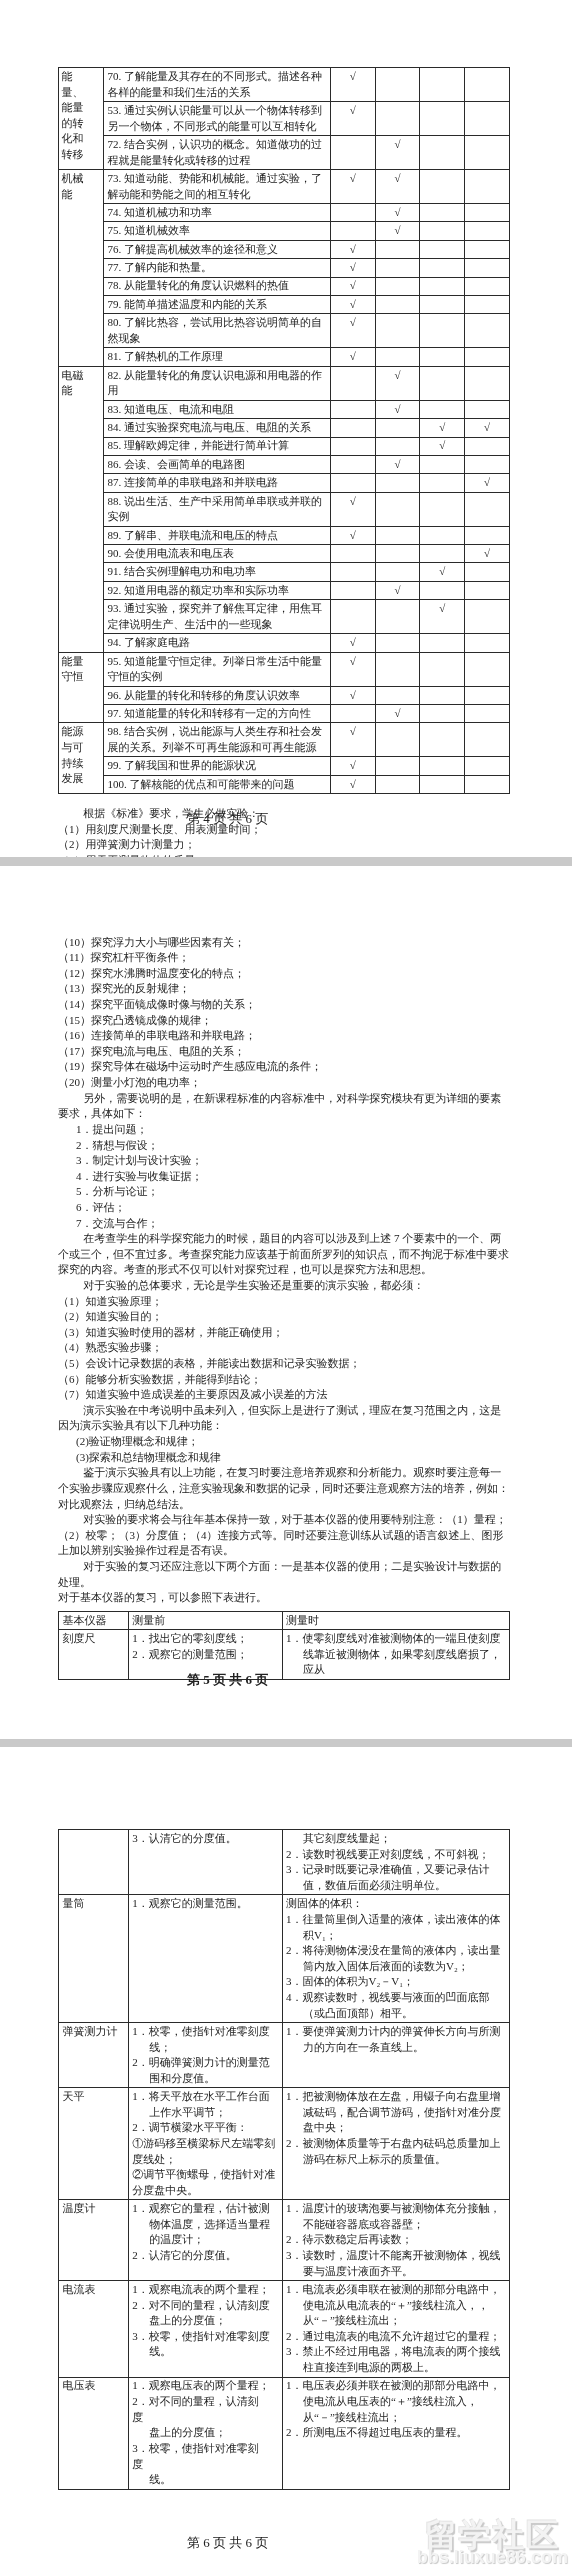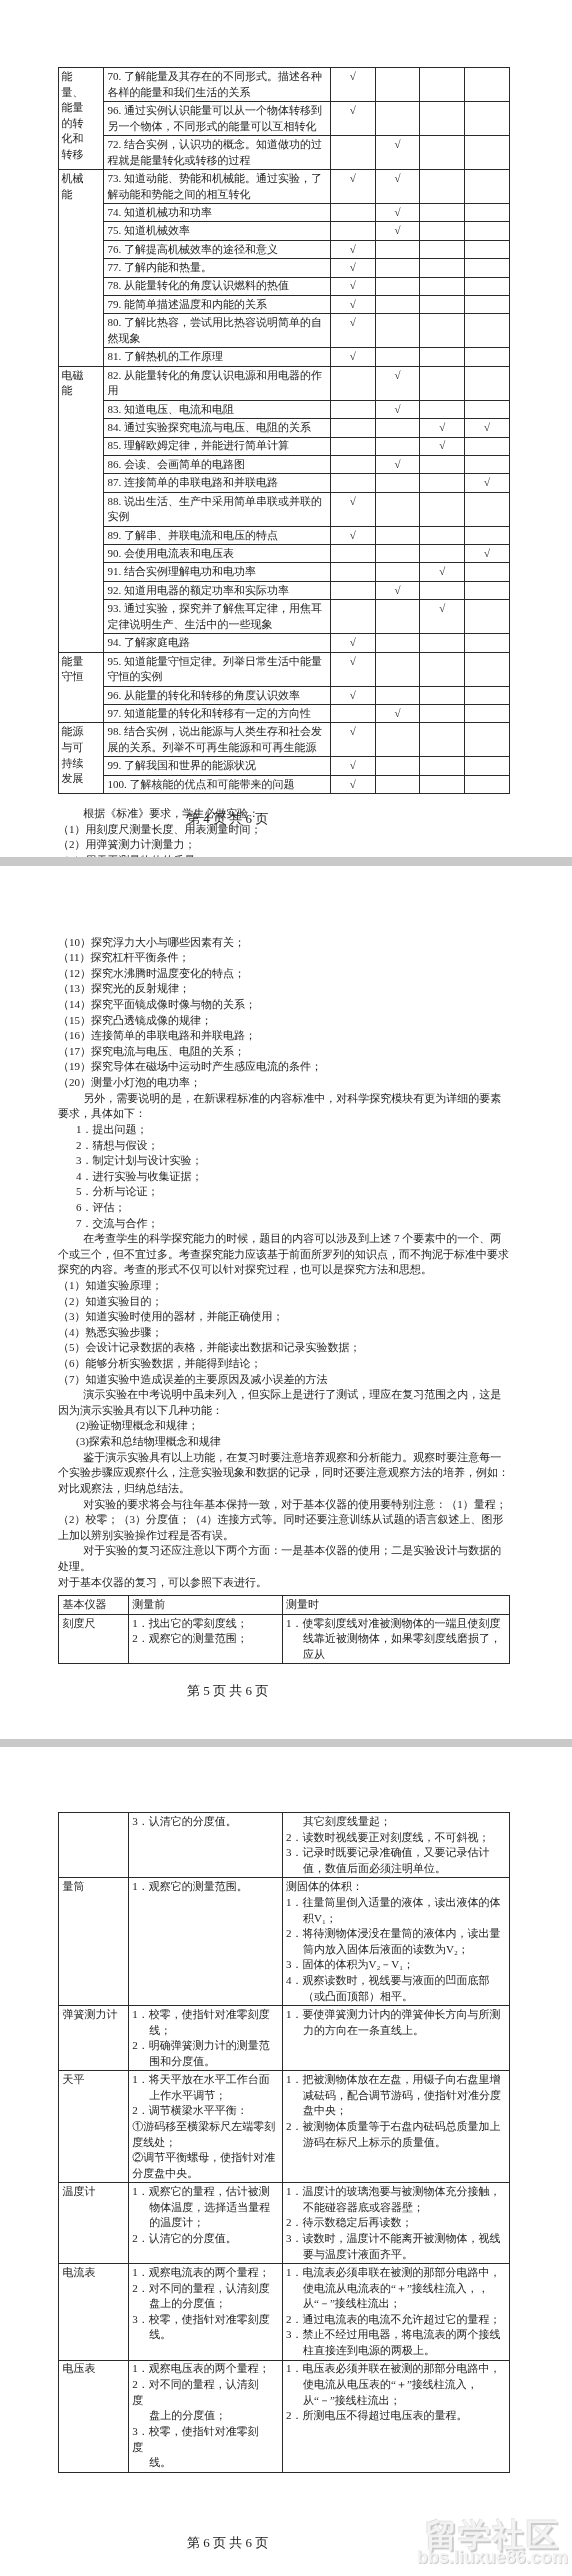--- a/index.html
+++ b/index.html
@@ -26,21 +26,21 @@
   .itable .line { }
 
   p { margin:0; }
   .p-indent { text-indent:2.3em; }
   .gap-sm { margin-top:5.1px; }
   .gap-md { margin-top:12px; }
   .list-3 > div { }
   .list-2 > div { margin-left:18px; }
   .footer { position:absolute; left:0; width:455px; text-align:center; font-size:13px; color:#222; }
   .footer-4 { bottom:29px; }
-  .footer-5 { bottom:39px; }
+  .footer-5 { bottom:50px;font-weight:bold; }
   .footer-6 { bottom:24px;margin-top:29px; }
 
   .watermark { position:absolute; right:5.1px; bottom:10.3px; text-align:center;
                font-family:"Liberation Sans", sans-serif; }
   .wm-cn { font-size:32px; font-weight:700; line-height:1.0; letter-spacing:1.7px;
            color:#f3f3f3; text-shadow:1.7px 1.7px 0.9px #c9c9c9, -0.9px -0.9px 0 #e3e3e3; }
   .wm-en { font-size:18px; font-weight:700; line-height:1.0; margin-top:-3.4px;
            color:#f3f3f3; text-shadow:0.9px 0.9px 0.9px #c9c9c9;text-align:center; }
 </style>
 </head>
@@ -59,21 +59,21 @@
 的转
 化和
 转移</td>
               <td class="desc">70. 了解能量及其存在的不同形式。描述各种各样的能量和我们生活的关系</td>
               <td class="chk">√</td>
               <td class="chk"></td>
               <td class="chk"></td>
               <td class="chk"></td>
             </tr>
             <tr>
-              <td class="desc">96. 通过实例认识能量可以从一个物体转移到另一个物体，不同形式的能量可以互相转化</td>
+              <td class="desc">53. 通过实例认识能量可以从一个物体转移到另一个物体，不同形式的能量可以互相转化</td>
               <td class="chk">√</td>
               <td class="chk"></td>
               <td class="chk"></td>
               <td class="chk"></td>
             </tr>
             <tr>
               <td class="desc">72. 结合实例，认识功的概念。知道做功的过程就是能量转化或转移的过程</td>
               <td class="chk"></td>
               <td class="chk">√</td>
               <td class="chk"></td>
@@ -317,20 +317,21 @@
       <div class="list-2">
           <div>1．提出问题；</div>
           <div>2．猜想与假设；</div>
           <div>3．制定计划与设计实验；</div>
           <div>4．进行实验与收集证据；</div>
           <div>5．分析与论证；</div>
           <div>6．评估；</div>
           <div>7．交流与合作；</div>
         </div>
       <p class="p-indent">在考查学生的科学探究能力的时候，题目的内容可以涉及到上述 7 个要素中的一个、两个或三个，但不宜过多。考查探究能力应该基于前面所罗列的知识点，而不拘泥于标准中要求探究的内容。考查的形式不仅可以针对探究过程，也可以是探究方法和思想。</p>
+      <p class="p-indent">对于实验的总体要求，无论是学生实验还是重要的演示实验，都必须：</p>
       <div class="list-3">
           <div>（1）知道实验原理；</div>
           <div>（2）知道实验目的；</div>
           <div>（3）知道实验时使用的器材，并能正确使用；</div>
           <div>（4）熟悉实验步骤；</div>
           <div>（5）会设计记录数据的表格，并能读出数据和记录实验数据；</div>
           <div>（6）能够分析实验数据，并能得到结论；</div>
           <div>（7）知道实验中造成误差的主要原因及减小误差的方法</div>
         </div>
       <p class="p-indent">演示实验在中考说明中虽未列入，但实际上是进行了测试，理应在复习范围之内，这是因为演示实验具有以下几种功能：</p>
@@ -361,21 +362,21 @@
             </tr>
           </tbody>
       </table>
     </div>
     <div class="footer footer-5">第 5 页 共 6 页</div>
   </div>
 
   <div class="page-divider"></div>
 
   <div class="page page-6">
-    <div class="content" style="padding-top:65px;">
+    <div class="content" style="padding-top:82px;">
       <table class="itable">
         <tbody>
             <tr>
               <td class="iname"></td>
               <td class="ibefore">
                 <div class="hang">3．认清它的分度值。</div>
               </td>
               <td class="iduring">
                 <div class="cont">其它刻度线量起；</div>
                 <div class="hang">2．读数时视线要正对刻度线，不可斜视；</div>

